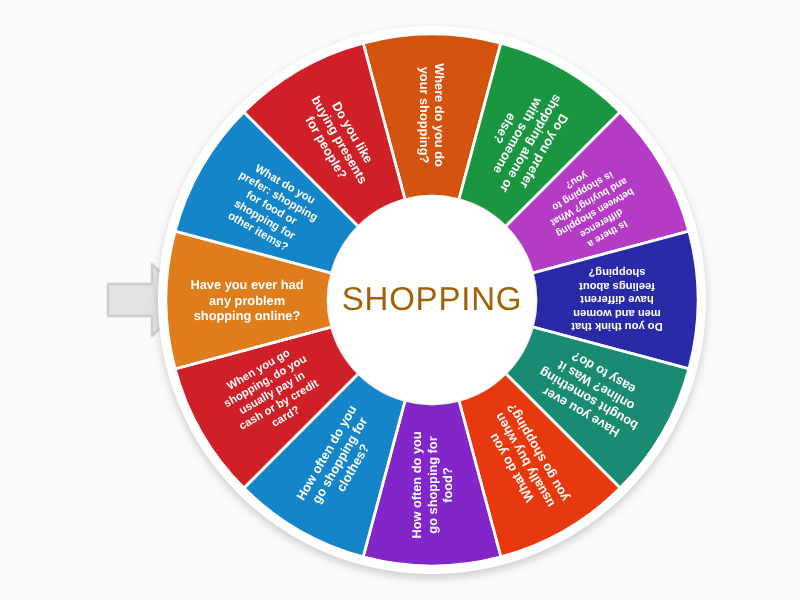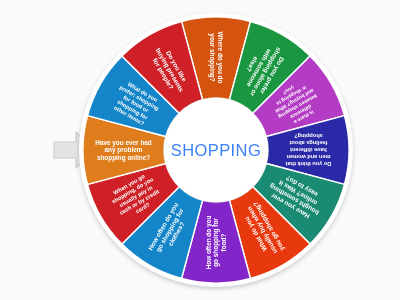--- a/index.html
+++ b/index.html
@@ -60,21 +60,21 @@
     background: #ffffff;
     box-shadow: 0 0 0 1px rgba(0,0,0,0.06);
     display: flex;
     align-items: center;
     justify-content: center;
     z-index: 4;
   }
   .hub-label {
     font-size: 16.5px;
     letter-spacing: 0.4px;
-    color: #3b82f6;
+    color: #a16207;
     font-family: "Liberation Sans", sans-serif;
     white-space: nowrap;
   }
 
   .seg-text {
     font-family: "Liberation Sans", sans-serif;
     font-weight: bold;
     fill: #ffffff;
   }
 </style>

